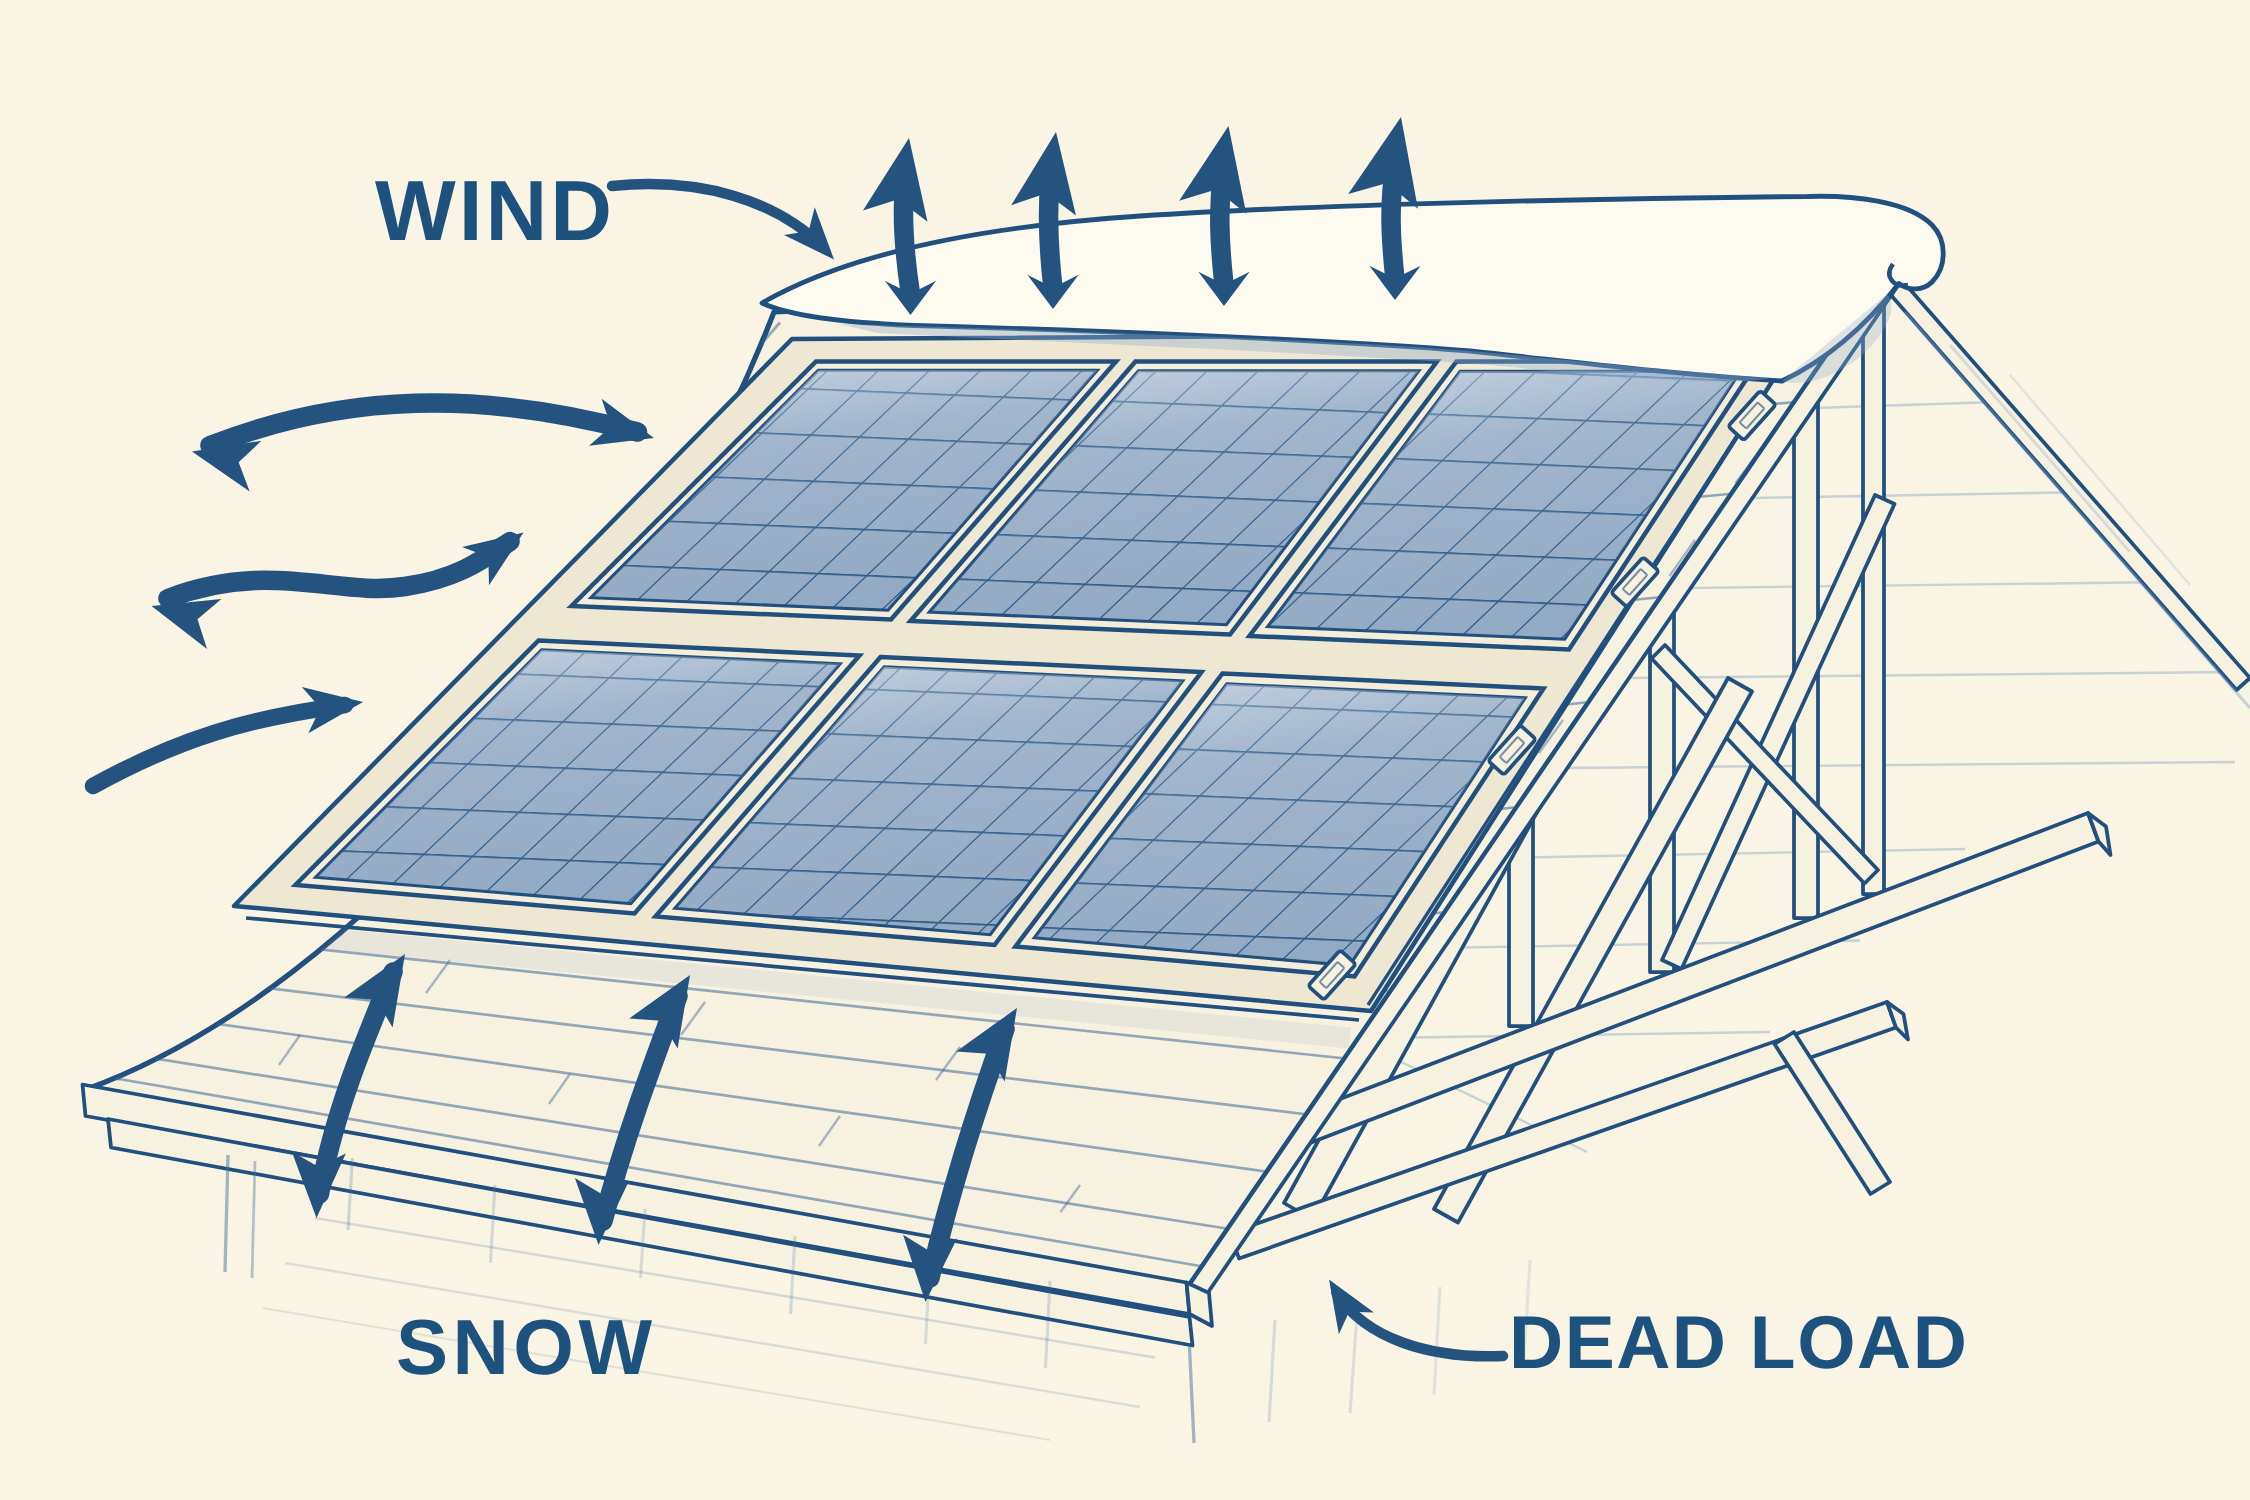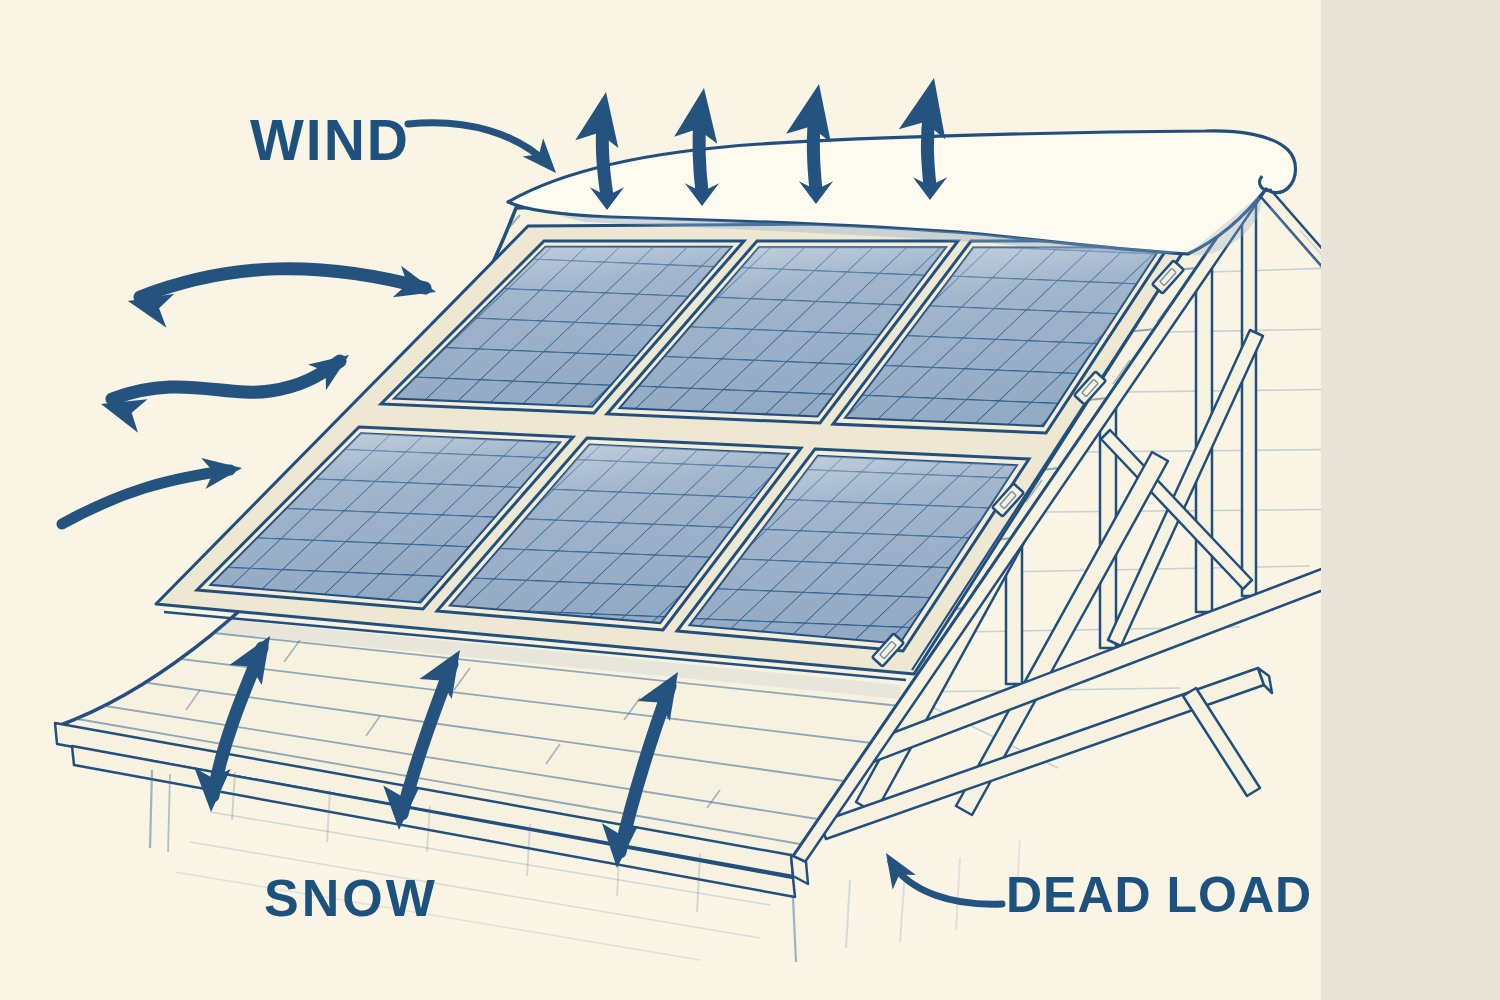--- a/index.html
+++ b/index.html
@@ -1,16 +1,16 @@
 <!DOCTYPE html>
 <html><head>
 <meta charset="utf-8">
 <style>
   html,body{margin:0;padding:0;background:#e8e4d8;}
-  .stage{width:1321px;height:1000px;position:relative;overflow:hidden;
+  .stage{width:1500px;height:1000px;position:relative;overflow:hidden;
          font-family:"Liberation Sans","DejaVu Sans",sans-serif;}
   svg{display:block}
   .lbl{font-family:"Liberation Sans","DejaVu Sans",sans-serif;font-weight:700;
        fill:#1d527f;letter-spacing:2px;}
   .lbl-wind{font-size:57px;}
   .lbl-snow{font-size:52px;letter-spacing:3px;}
   .lbl-dead{font-size:50px;letter-spacing:1px;}
   .member{fill:#f7f1e0;stroke:#214f7e;stroke-width:2.5;stroke-linejoin:round;}
   .faint{stroke:#7d9cc2;fill:none;}
   .arrowbody{fill:none;stroke:#24537f;stroke-linecap:round;}

